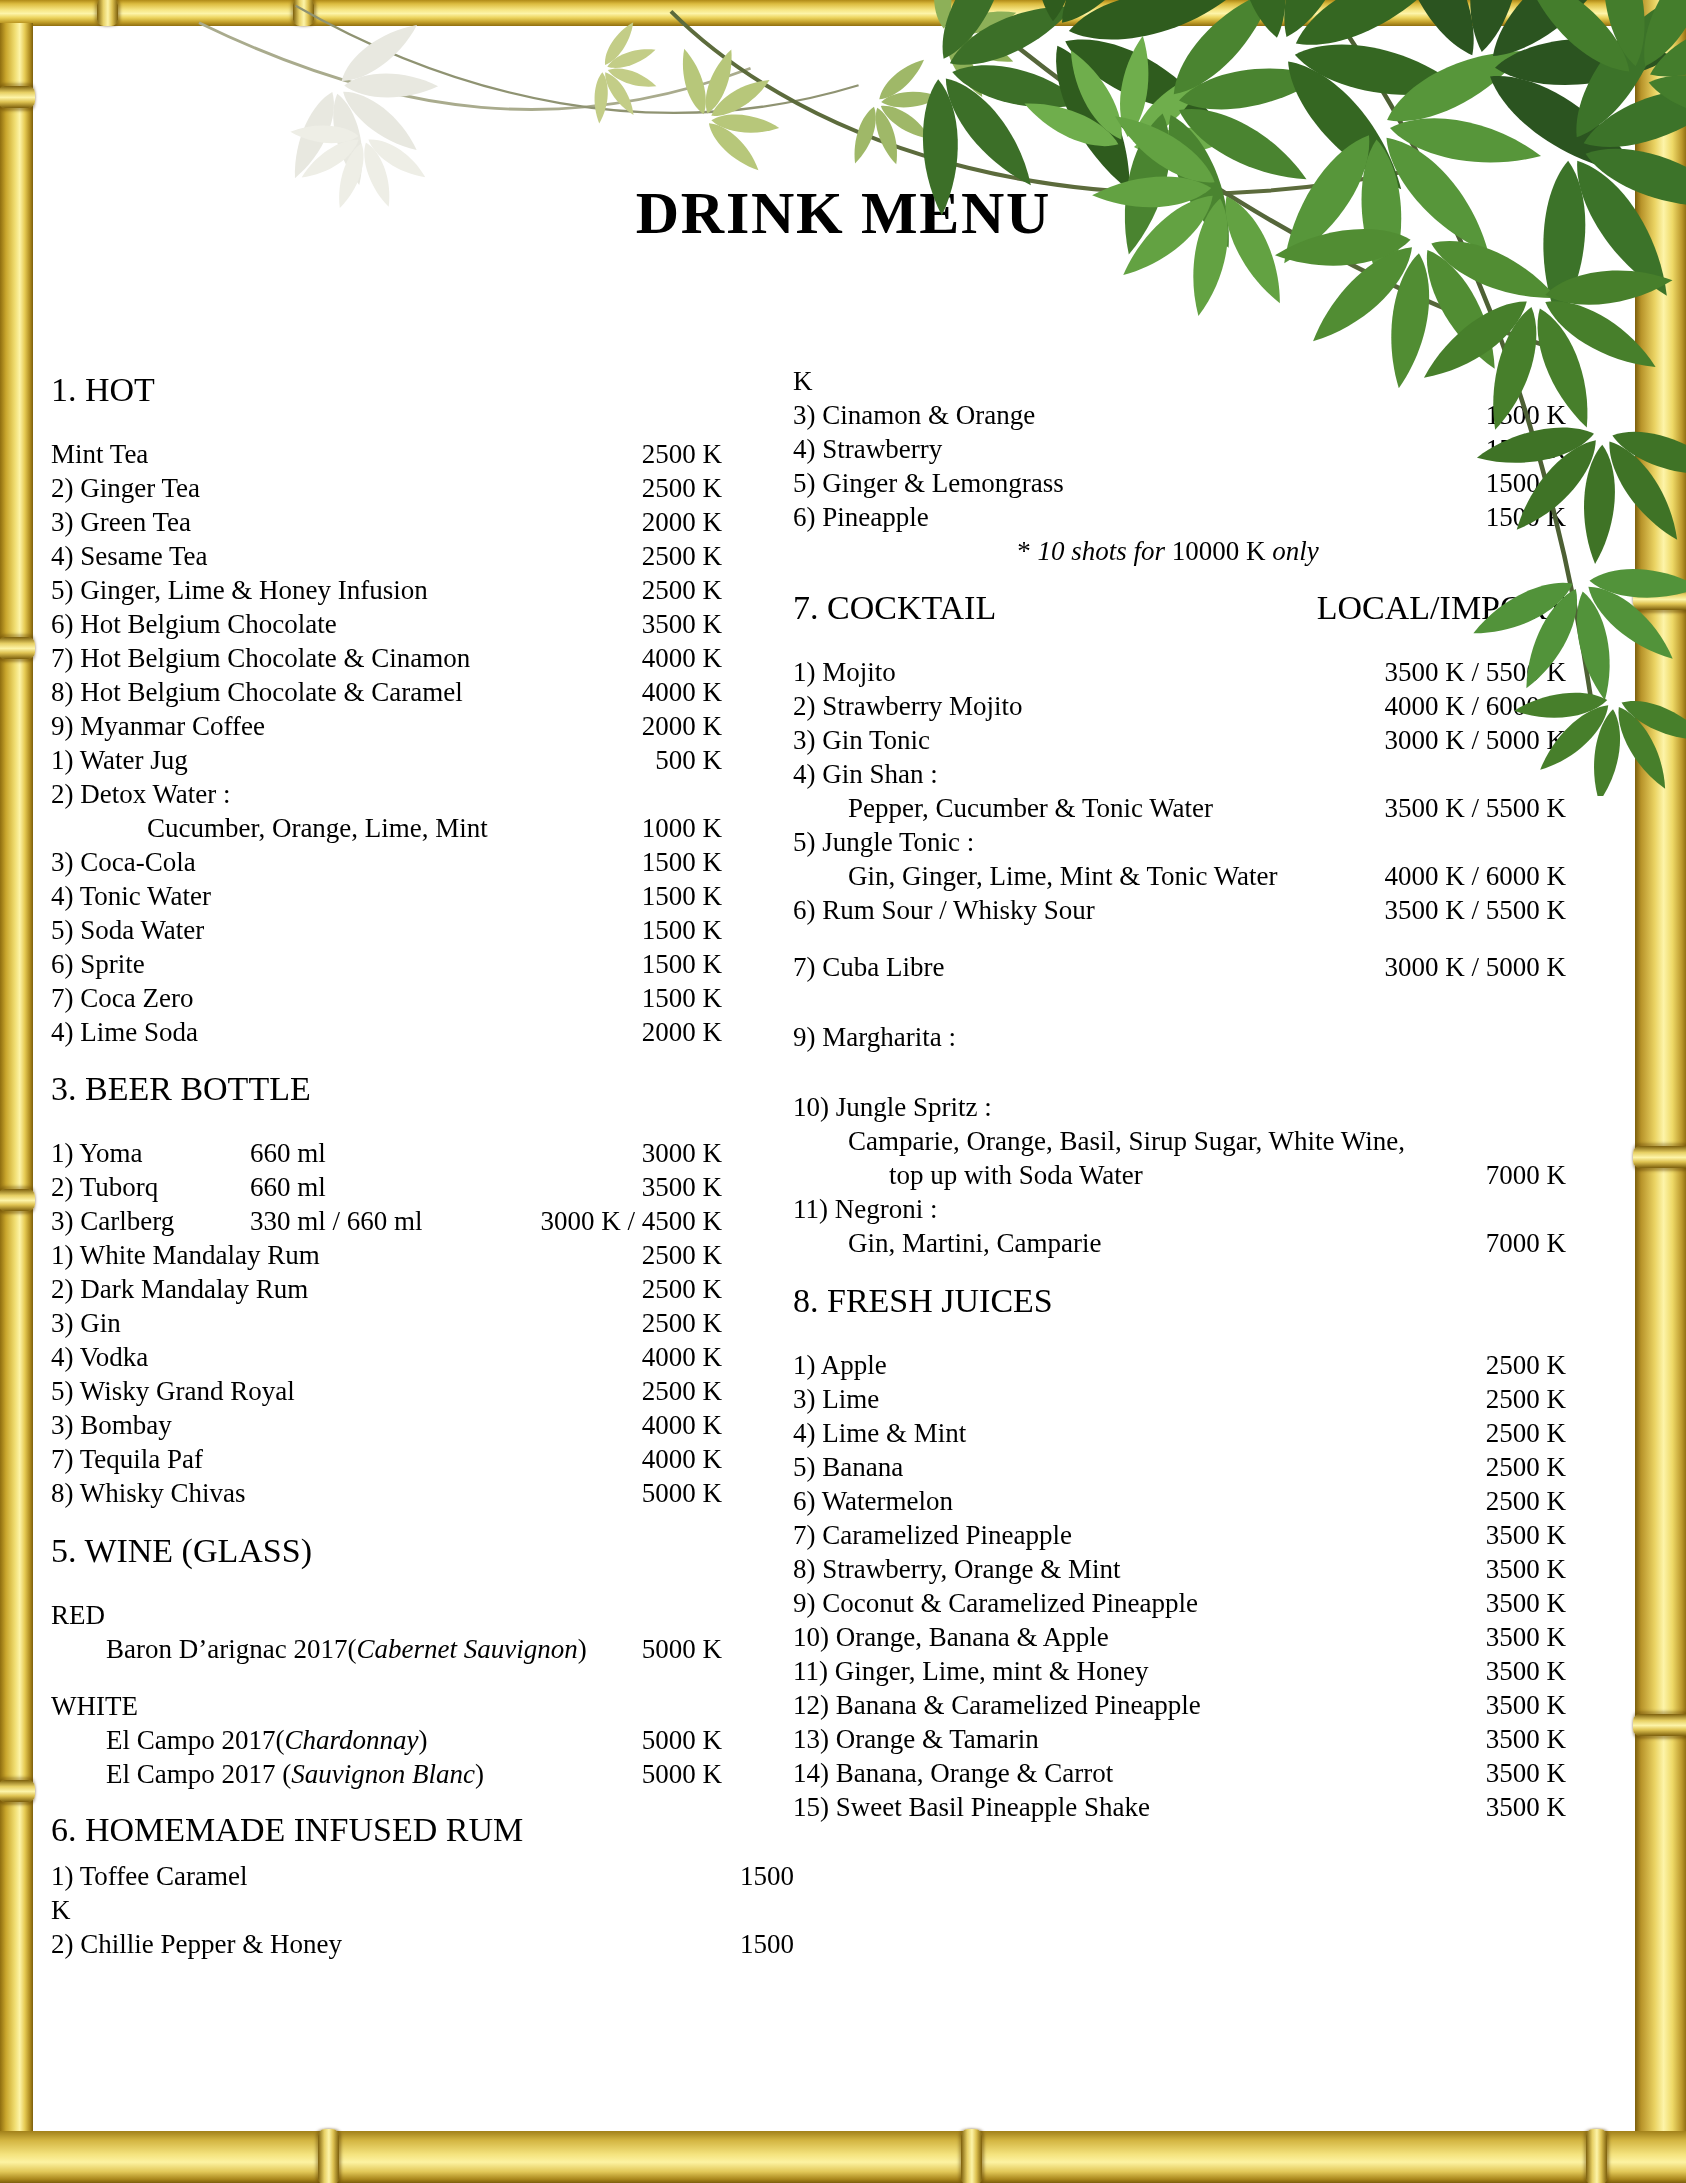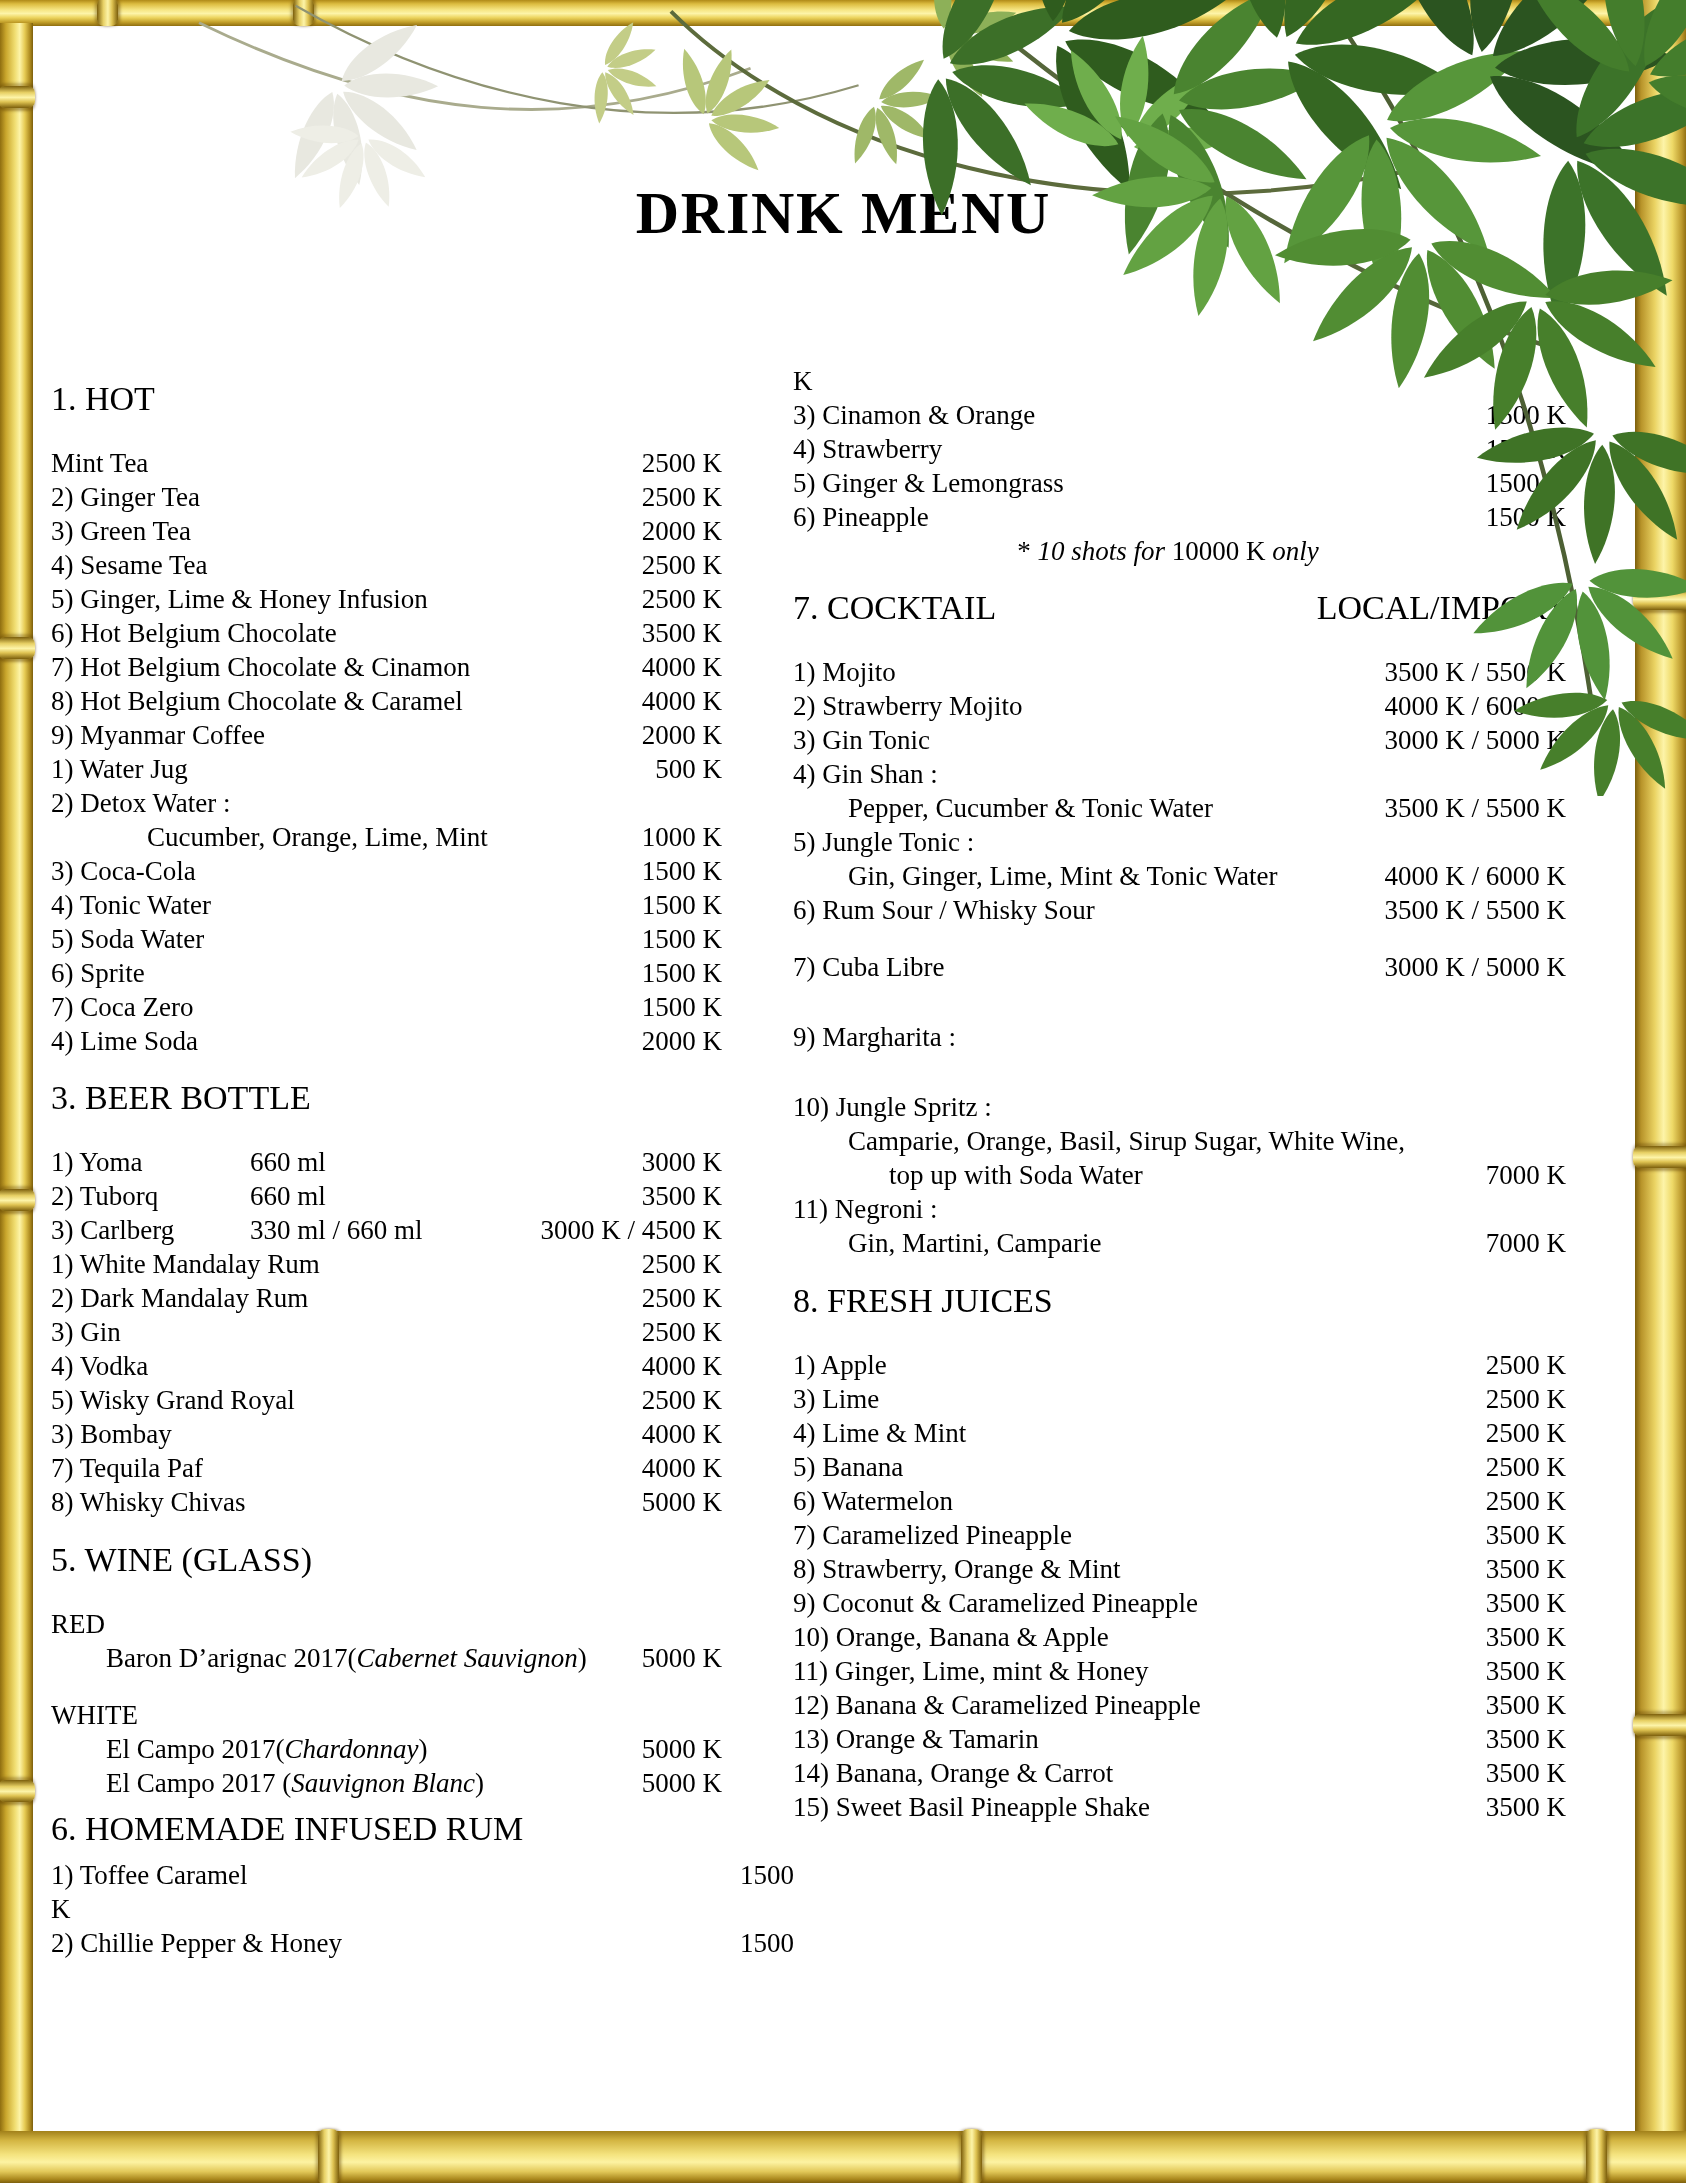--- a/index.html
+++ b/index.html
@@ -15,22 +15,22 @@
   }
   
   .col{position:absolute;top:364px;z-index:2}
   #col-left{left:51px;width:671px}
   #col-right{left:793px;width:773px}
   .row{position:relative;min-height:34px;line-height:34px;font-size:27px;white-space:nowrap}
   .row .p{position:absolute;right:0;top:0}
   .row .s{position:absolute;left:199px;top:0}
   .n2,.n4{font-style:italic}
   .row[data-variant~="h"]{font-size:34px;line-height:42px;min-height:42px;margin:19.3px 0 26px}
-  .row[data-variant~="h1"]{margin-top:14px}
-  .row[data-variant~="ht"]{margin:8px 0 8px}
+  .row[data-variant~="h1"]{margin-top:5px}
+  .row[data-variant~="ht"]{margin:18px 0 8px}
   .row[data-variant~="it"] .n{}
   .row[data-variant~="i1"]{padding-left:55px}
   .row[data-variant~="i2"]{padding-left:96px}
   .row[data-variant~="ctr"]{text-align:center;padding-right:23px}
   .row[data-variant~="sp"]{min-height:23px}
   .row[data-variant~="sp2"]{min-height:36px}
   .row[data-variant~="pmid"] .p{right:auto;left:689px}
   
   .bamboo{position:absolute;z-index:3}
   #bar-top{left:0;top:0;width:100%;height:26px;

